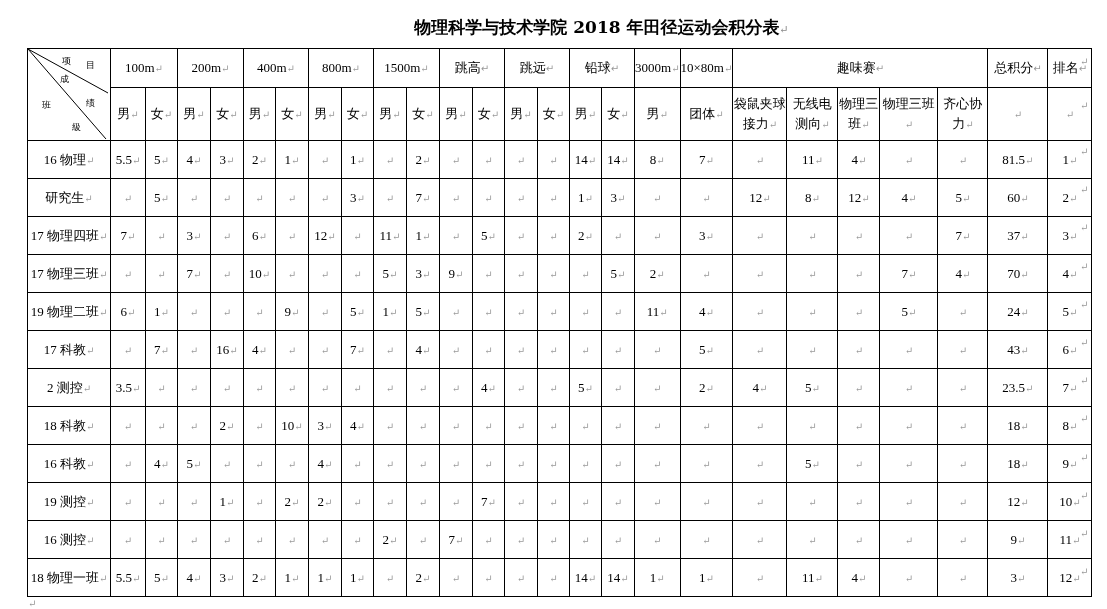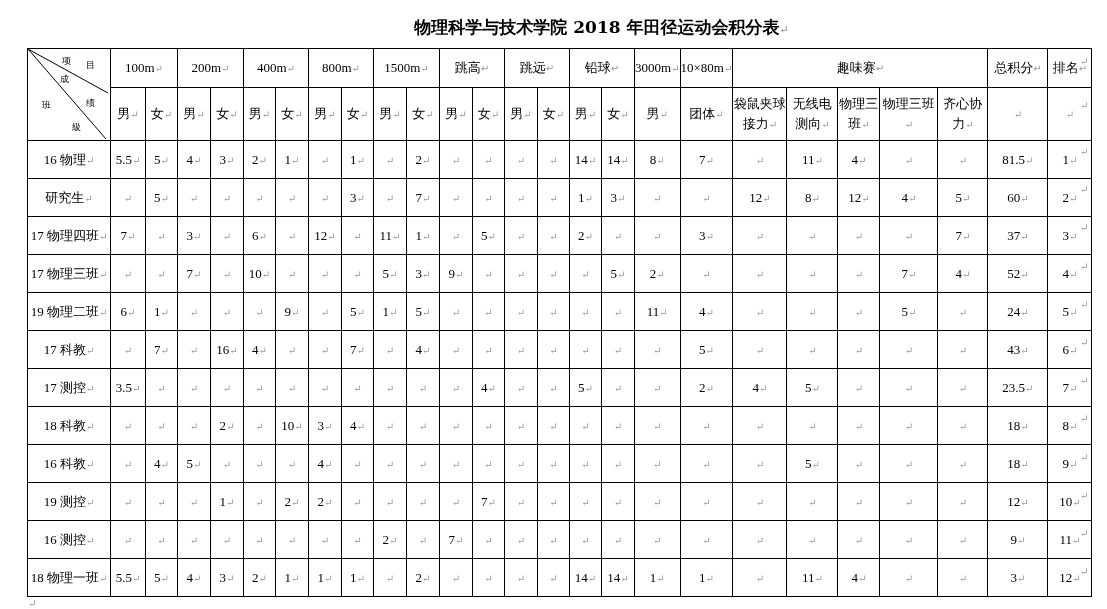--- a/index.html
+++ b/index.html
@@ -217,21 +217,21 @@
         <td><span></span><span class="pm">↵</span></td>
         <td><span></span><span class="pm">↵</span></td>
         <td><span>5</span><span class="pm">↵</span></td>
         <td><span>2</span><span class="pm">↵</span></td>
         <td><span></span><span class="pm">↵</span></td>
         <td><span></span><span class="pm">↵</span></td>
         <td><span></span><span class="pm">↵</span></td>
         <td><span></span><span class="pm">↵</span></td>
         <td><span>7</span><span class="pm">↵</span></td>
         <td><span>4</span><span class="pm">↵</span></td>
-        <td><span>52</span><span class="pm">↵</span></td>
+        <td><span>70</span><span class="pm">↵</span></td>
         <td><span>4</span><span class="pm">↵</span></td>
       </tr>
       <tr class="row">
         <td class="cls"><span>19 物理二班</span><span class="pm">↵</span></td>
         <td><span>6</span><span class="pm">↵</span></td>
         <td><span>1</span><span class="pm">↵</span></td>
         <td><span></span><span class="pm">↵</span></td>
         <td><span></span><span class="pm">↵</span></td>
         <td><span></span><span class="pm">↵</span></td>
         <td><span>9</span><span class="pm">↵</span></td>
@@ -277,21 +277,21 @@
         <td><span>5</span><span class="pm">↵</span></td>
         <td><span></span><span class="pm">↵</span></td>
         <td><span></span><span class="pm">↵</span></td>
         <td><span></span><span class="pm">↵</span></td>
         <td><span></span><span class="pm">↵</span></td>
         <td><span></span><span class="pm">↵</span></td>
         <td><span>43</span><span class="pm">↵</span></td>
         <td><span>6</span><span class="pm">↵</span></td>
       </tr>
       <tr class="row">
-        <td class="cls"><span>17 测控</span><span class="pm">↵</span></td>
+        <td class="cls"><span>2 测控</span><span class="pm">↵</span></td>
         <td><span>3.5</span><span class="pm">↵</span></td>
         <td><span></span><span class="pm">↵</span></td>
         <td><span></span><span class="pm">↵</span></td>
         <td><span></span><span class="pm">↵</span></td>
         <td><span></span><span class="pm">↵</span></td>
         <td><span></span><span class="pm">↵</span></td>
         <td><span></span><span class="pm">↵</span></td>
         <td><span></span><span class="pm">↵</span></td>
         <td><span></span><span class="pm">↵</span></td>
         <td><span></span><span class="pm">↵</span></td>

